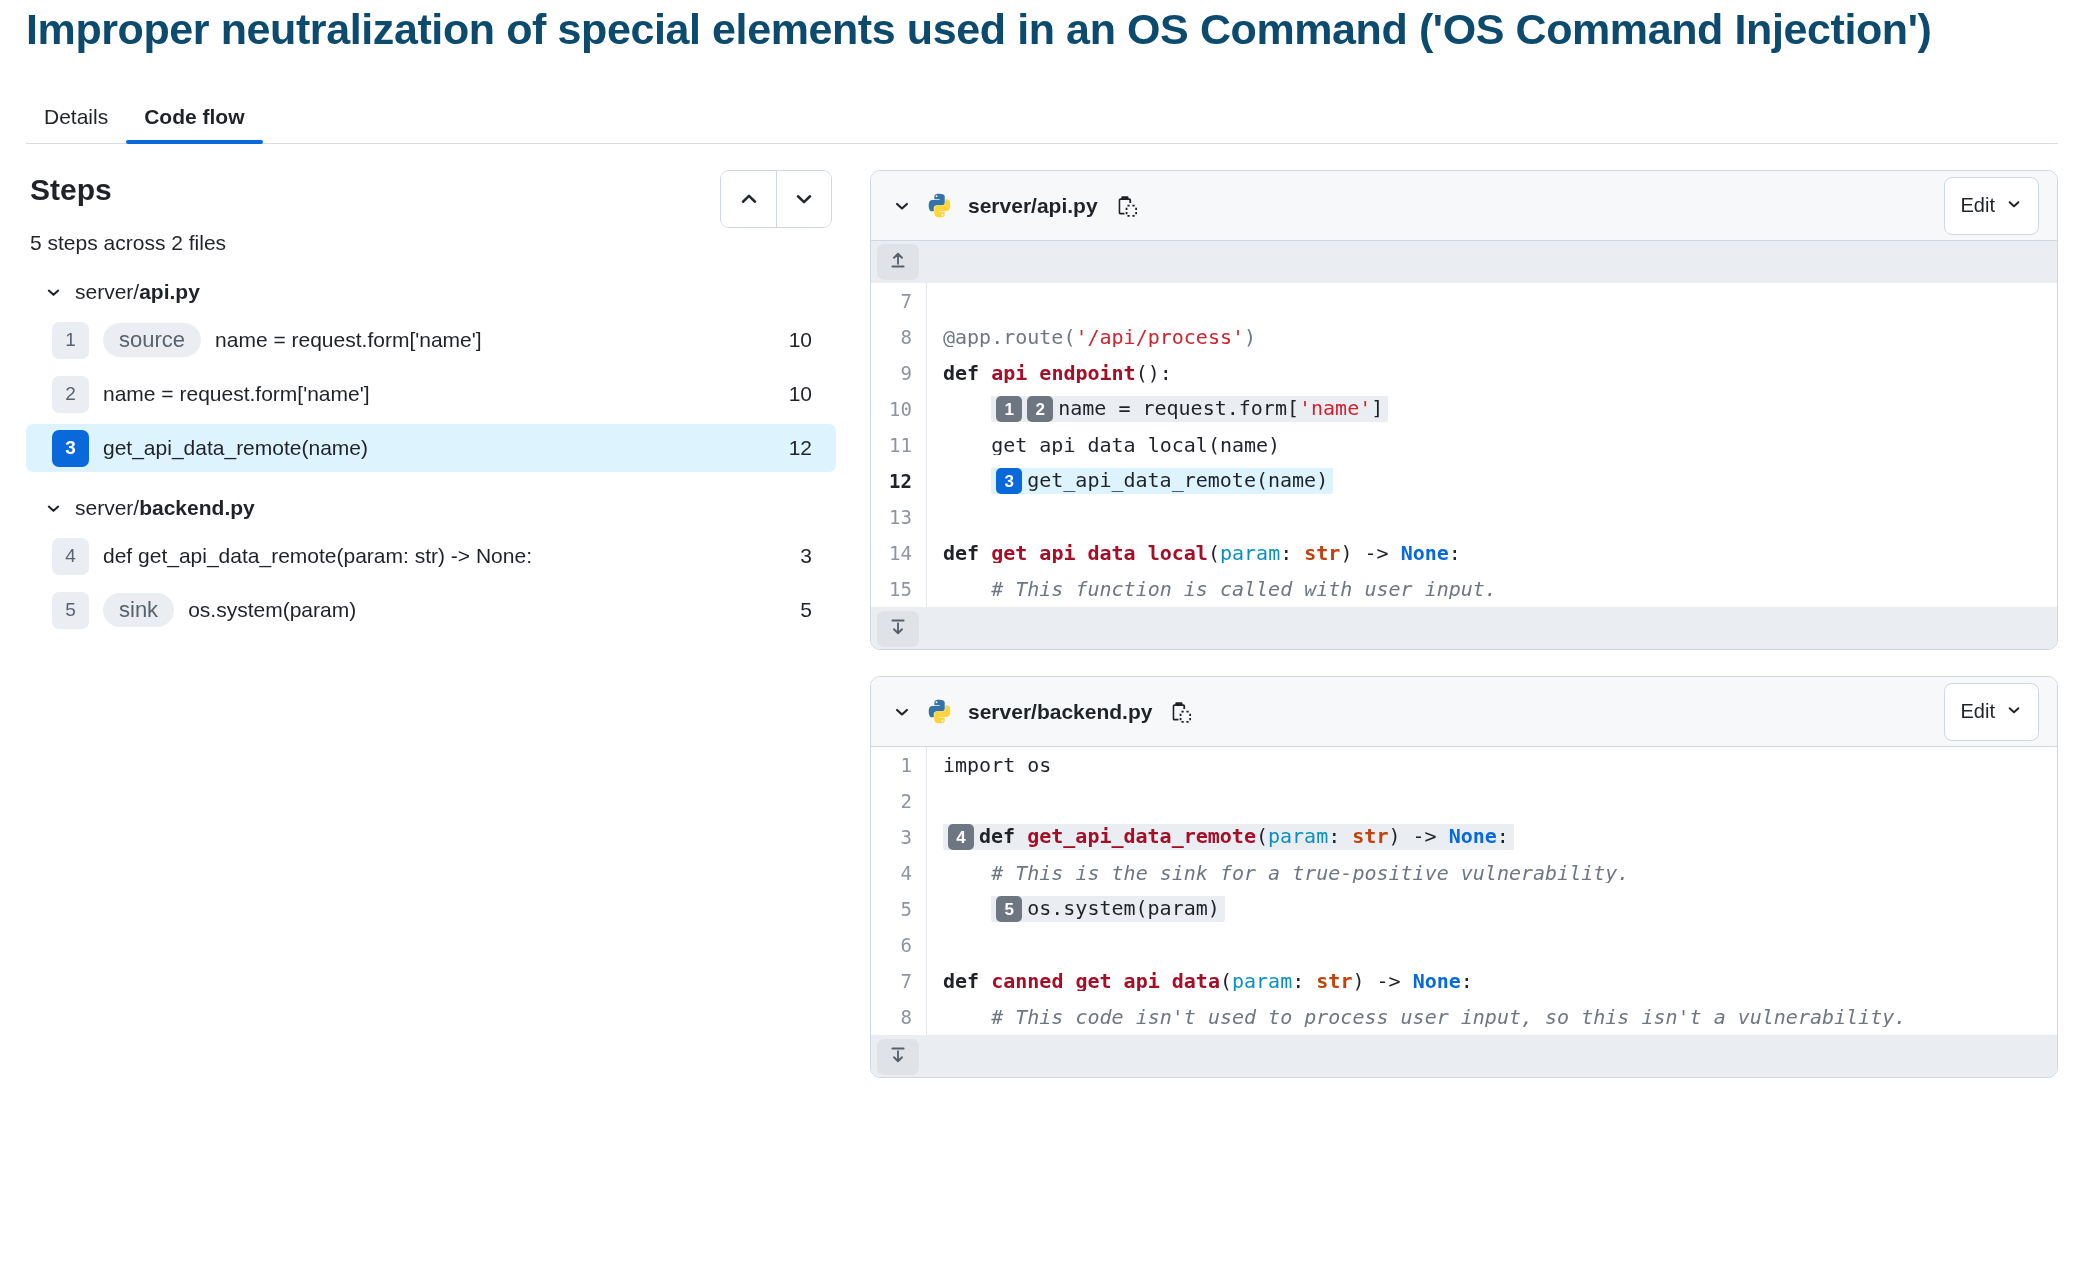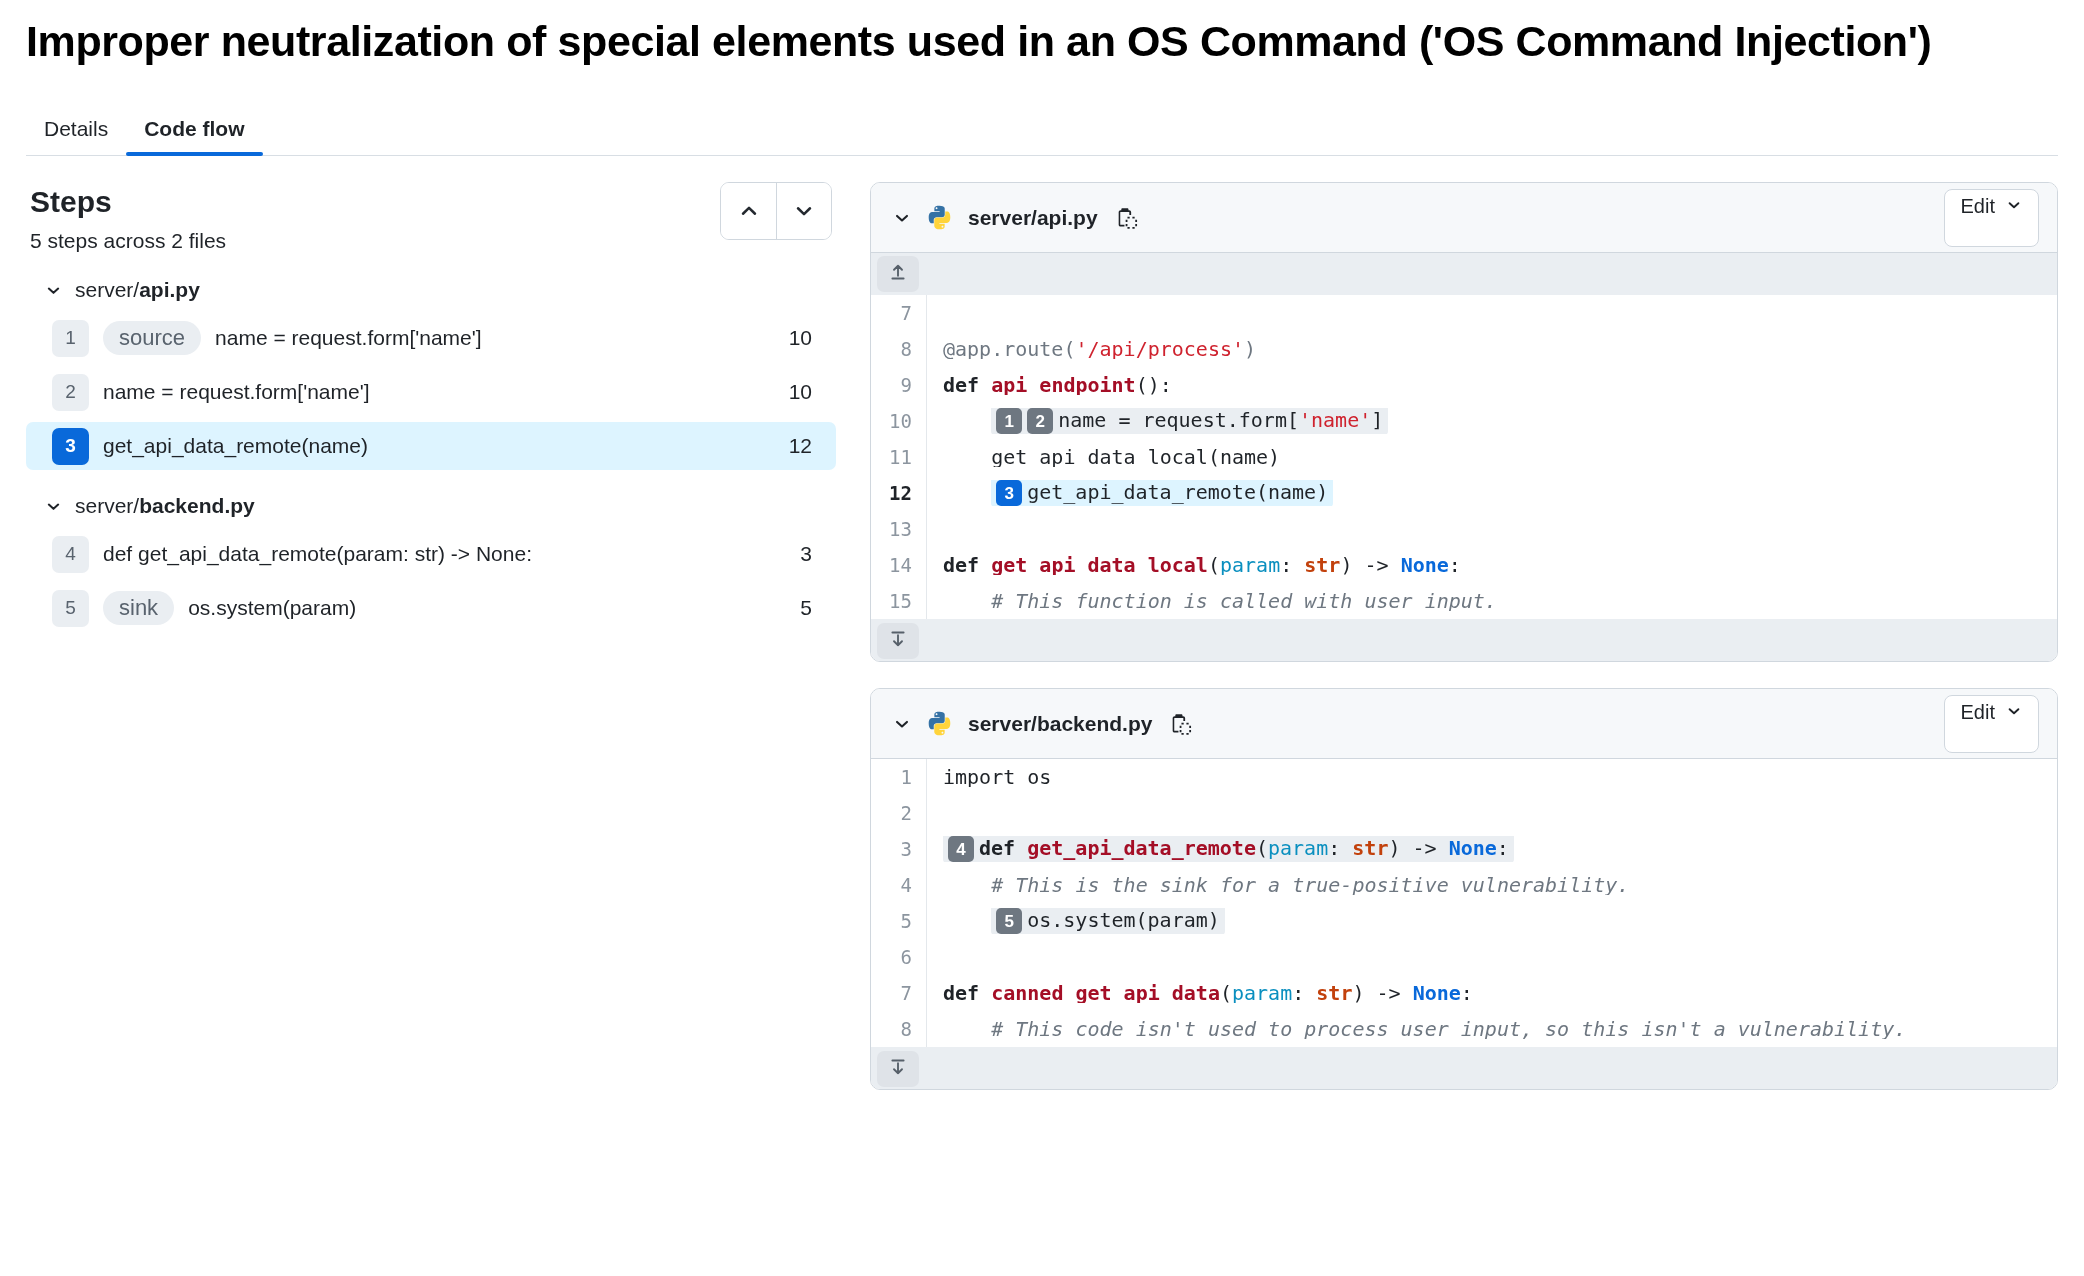--- a/index.html
+++ b/index.html
@@ -13,23 +13,23 @@
   }
 
   .page { position: relative; width: 2084px; height: 1276px; padding: 0 26px; }
 
   
   .page-title {
     font-size: 43px;
     font-weight: bold;
     line-height: 1.26;
     letter-spacing: -0.4px;
-    margin: 14px 0 0 0;
+    margin: 2px 0 0 0;
     max-width: 1990px;
-    color: #000000;
+    color: #0c4a6e;
   }
 
   
   .tabs {
     margin-top: 26px;
     display: flex;
     align-items: flex-end;
     gap: 0px;
     border-bottom: 1px solid #d8dee4;
     height: 62px;
@@ -63,21 +63,21 @@
   .right-col { flex: 1 1 auto; min-width: 0; }
 
   
   .steps-head {
     display: flex;
     justify-content: space-between;
     align-items: flex-start;
     padding: 0 4px 0 4px;
   }
   .steps-title { font-size: 30px; font-weight: bold; line-height: 1.3; color:#1f2328; }
-  .steps-sub { font-size: 21px; color: #1f2328; margin-top: 6px; line-height: 1.3; }
+  .steps-sub { font-size: 21px; color: #1f2328; margin-top: 20px; line-height: 1.3; }
 
   .navgroup {
     display: flex;
     border: 1px solid #d0d7de;
     border-radius: 9px;
     overflow: hidden;
     background: #ffffff;
     height: 58px;
   }
   .navbtn {
@@ -155,21 +155,21 @@
     background: #f6f8fa;
     border-bottom: 1px solid #d0d7de;
     padding: 12px 18px 12px 22px;
     height: 70px;
   }
   .panel-head-left { display: flex; align-items: center; gap: 15px; }
   .py-icon { width: 27px; height: 27px; display:block; }
   .panel-fname { font-size: 21px; font-weight: bold; color: #1f2328; }
   .copy-btn { display:flex; align-items:center; cursor:pointer; padding: 2px; }
   .edit-btn {
-    display: flex; align-items: flex-end; gap: 11px;
+    display: flex; align-items: center; gap: 11px;
     border: 1px solid #d0d7de;
     background: #ffffff;
     border-radius: 8px;
     padding: 28px 16px;
     font-size: 20px;
     color: #1f2328;
     cursor: pointer;
     height: 42px;
   }
 

